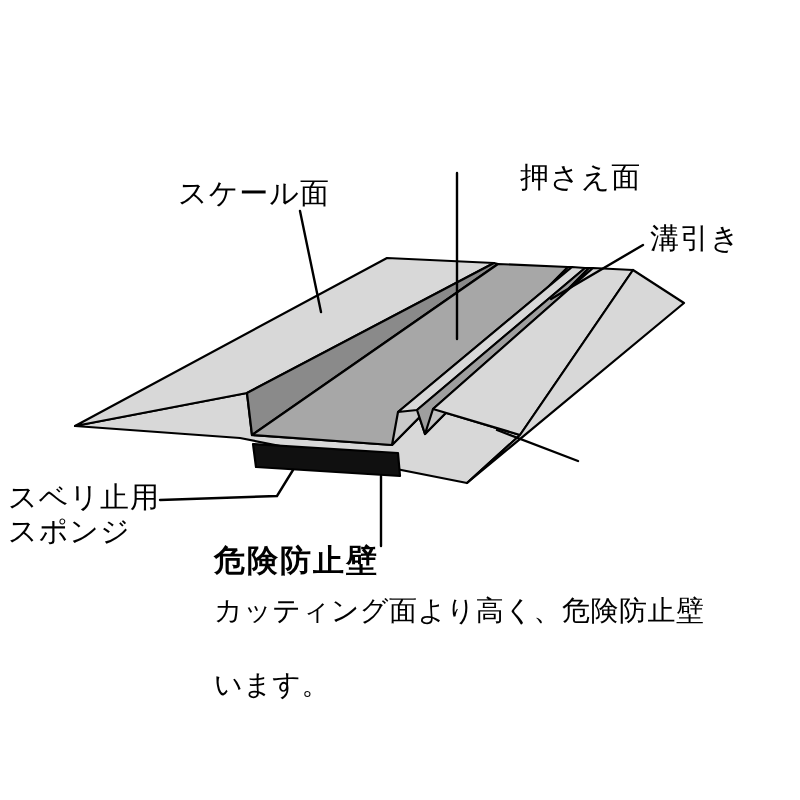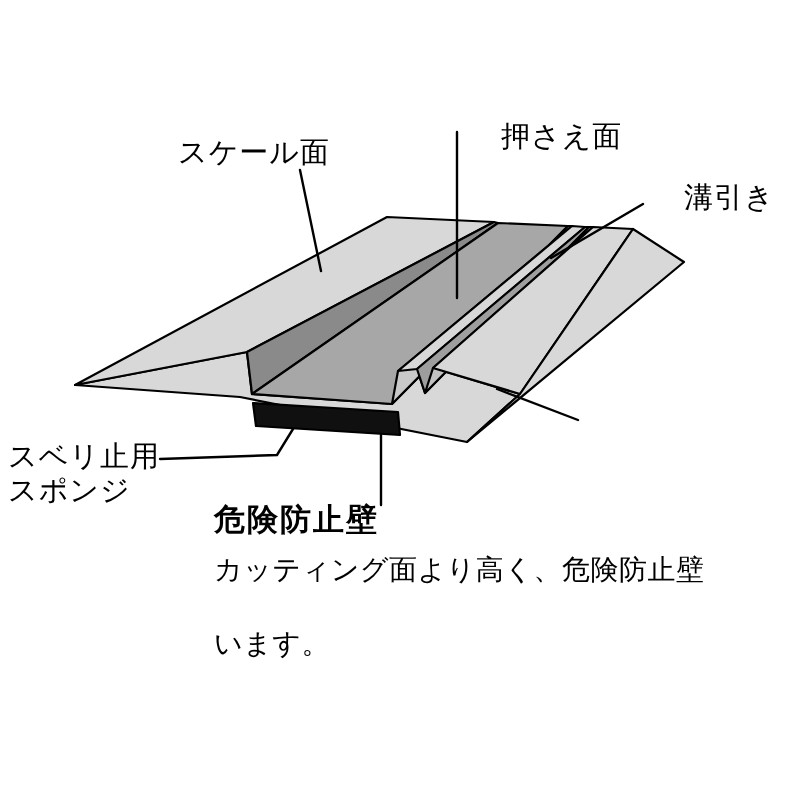--- a/index.html
+++ b/index.html
@@ -2,20 +2,21 @@
 <html><head>
 <meta charset="utf-8">
 <style>
   html,body{margin:0;padding:0;background:#fff;}
   .stage{
     position:relative;
     width:800px;height:756px;
     background:#fff;
     font-family:"DejaVu Sans","Liberation Sans",sans-serif;
     overflow:hidden;
+    margin-top:41px;
   }
   .stage svg{position:absolute;left:0;top:0;}
   .label{
     position:absolute;
     color:#000;
     font-size:29px;
     line-height:1.15;
     white-space:nowrap;
     letter-spacing:1px;
   }
@@ -69,23 +70,23 @@
       <path d="M457,132 L457,298"></path>
       <path d="M643,204 L551,258"></path>
       <path d="M578,420 L497,389"></path>
       <path d="M160,459 L277,455 L293,429"></path>
       <path d="M381,505 L381,435"></path>
     </g>
   </svg>
 
   <div class="label" style="left:178px;top:136px;">スケール面</div>
 
-  <div class="label" style="left:501px;top:120px;">押さえ面</div>
+  <div class="label" style="left:520px;top:120px;">押さえ面</div>
 
-  <div class="label" style="left:684px;top:181px;">溝引き</div>
+  <div class="label" style="left:650px;top:181px;">溝引き</div>
 
 
   <div class="label" style="left:8px;top:440px;text-align:center;">スベリ止用</div>
   <div class="label" style="left:8px;top:474px;">スポンジ</div>
 
   <div class="label bold" style="left:214px;top:502px;text-align:right;">危険防止壁</div>
 
   <div class="desc-line" style="left:214px;top:551px;">カッティング面より高く、危険防止壁</div>
   <div class="desc-line" style="left:214px;top:625px;">います。</div>
 

